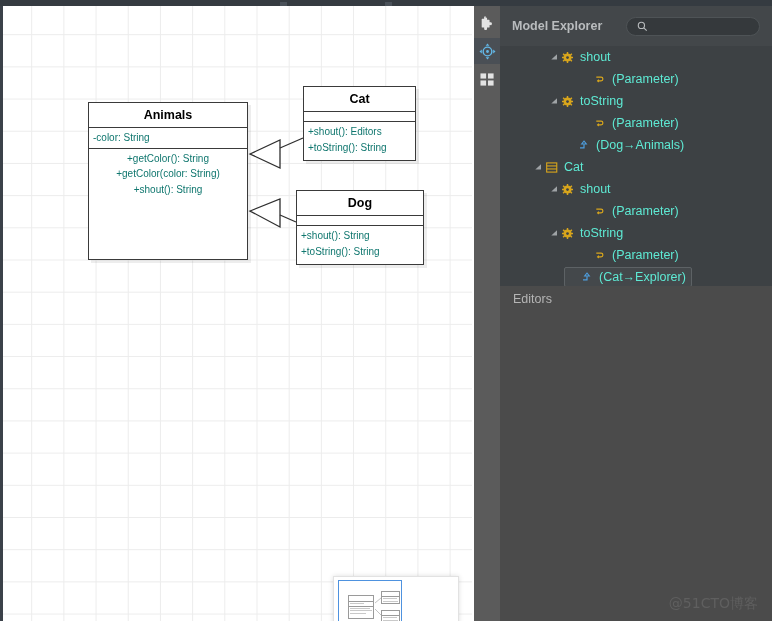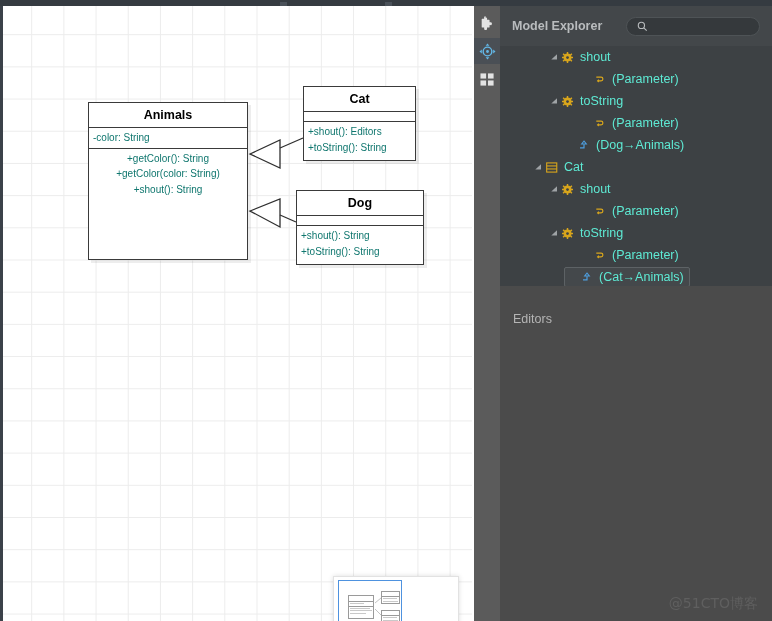--- a/index.html
+++ b/index.html
@@ -258,21 +258,21 @@
 
   
   .editors-panel {
     position: absolute;
     left: 0; top: 280px;
     width: 272px; height: 335px;
     background: #4b4b4b;
   }
   .editors-label {
     position: absolute;
-    left: 13px; top: 26px;
+    left: 13px; top: 6px;
     color: #b5b5b5;
     font-size: 12.5px;
   }
   .watermark {
     position: absolute;
     right: 14px; bottom: 8px;
     color: #5f5f5f;
     font-size: 14px;
     font-family: "DejaVu Sans", sans-serif;
   }
@@ -597,21 +597,21 @@
         <div class="tree-row selected">
           <div style="width: 64px; flex: 0 0 auto;"></div>
           <div class="sel-wrap" style="display: flex; align-items: center;">
             <span class="twisty"></span>
             <span class="ticon">
               <svg width="12" height="12" viewBox="0 0 13 13">
                 <path d="M6.5 2.2 L9 5.4 H4 Z" fill="none" stroke="#4e9fe0" stroke-width="1.2"></path>
                 <path d="M6.5 5.6 V9.6 H2.2" fill="none" stroke="#4e9fe0" stroke-width="1.3"></path>
               </svg>
             </span>
-            <span class="tlabel">(Cat→Animals)</span>
+            <span class="tlabel">(Cat→Explorer)</span>
           </div>
         </div>
       </div>
 
     <div class="editors-panel">
       <div class="editors-label">Editors</div>
       <div class="watermark">@51CTO博客</div>
     </div>
   </div>
 

